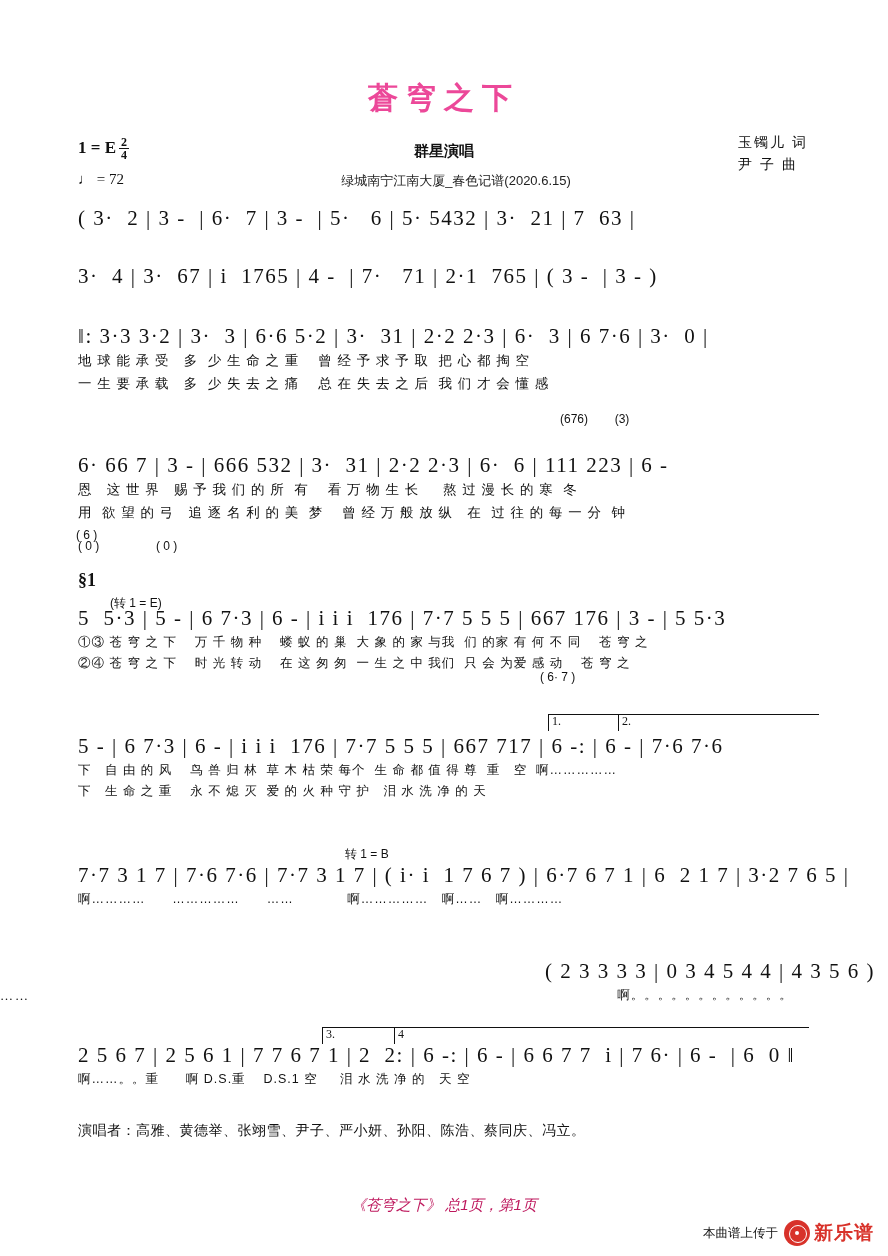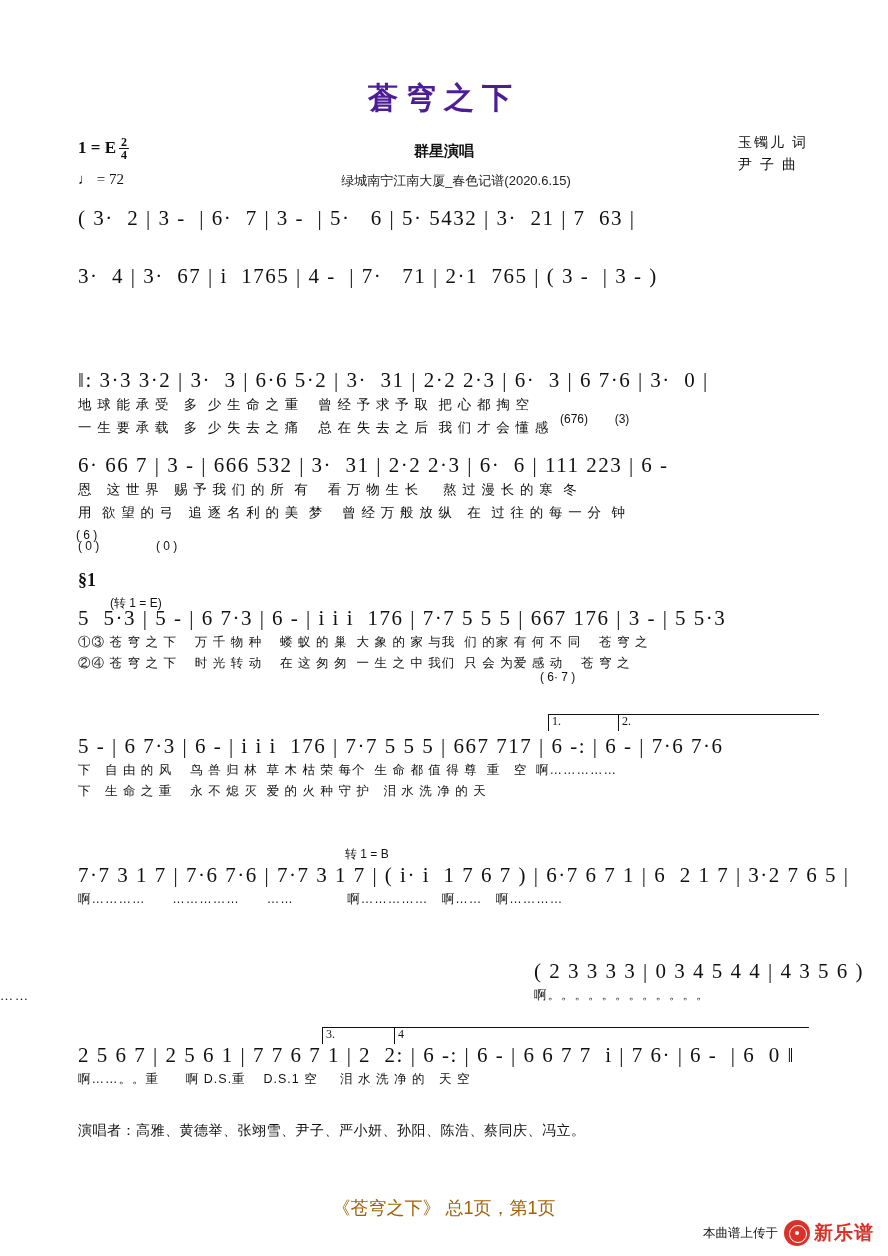--- a/index.html
+++ b/index.html
@@ -15,21 +15,21 @@
     position:absolute;inset:0;
     padding:0;
   }
   .title{
     position:absolute;top:78px;left:0;width:888px;
     text-align:center;
     font-family:"Liberation Sans", sans-serif;
     font-weight:bold;
     font-size:30px;
     letter-spacing:8px;
-    color:#4c1d95;
+    color:#ec4899;
   }
   .meta-left{
     position:absolute;left:78px;top:138px;
     font-size:17px;font-weight:bold;
     font-family:"Liberation Serif", serif;
   }
   .meta-left .keyline{display:flex;align-items:flex-start;gap:3px;}
   .frac{display:inline-block;text-align:center;font-size:12px;line-height:1.0;vertical-align:middle;position:relative;top:-2px;}
   .frac .num{display:block;border-bottom:1.4px solid #111;padding:0 2px;}
   .frac .den{display:block;padding:0 2px;}
@@ -69,21 +69,21 @@
   .lyr.small{font-size:12.5px;}
   .tiny{font-size:12px;font-family:"Liberation Sans", sans-serif;white-space:pre;}
   .bigmark{font-size:18px;font-weight:bold;font-family:"Liberation Serif", serif;}
 
   .perf{
     position:absolute;left:78px;top:1122px;
     font-size:14px;font-family:"Liberation Sans", sans-serif;letter-spacing:0.5px;
   }
   .footer-center{
     position:absolute;left:0;top:1196px;width:888px;text-align:center;
-    font-size:18px;font-family:"Liberation Sans", sans-serif;color:#a16207;
+    font-size:15px;font-family:"Liberation Sans", sans-serif;color:#be185d;font-style:italic;
   }
   .footer-right{
     position:absolute;right:14px;bottom:10px;
     display:flex;align-items:center;gap:6px;
   }
   .footer-right .txt{font-size:12.5px;font-family:"Liberation Sans", sans-serif;}
   .logo{display:flex;align-items:flex-start;gap:4px;}
   .logo .disc{
     width:26px;height:26px;border-radius:50%;
     background:#d8322a;position:relative;
@@ -133,21 +133,21 @@
   </div>
 
   <div class="row" style="top:205px;">
     <div class="notes">( 3·  2 | 3 -  | 6·  7 | 3 -  | 5·   6 | 5· 5432 | 3·  21 | 7  63 |</div>
   </div>
 
   <div class="row" style="top:263px;">
     <div class="notes">3·  4 | 3·  67 | i  1765 | 4 -  | 7·   71 | 2·1  765 | ( 3 -  | 3 - )</div>
   </div>
 
-  <div class="row" style="top:323px;margin-top:44px;">
+  <div class="row" style="top:323px;">
     <div class="notes">‖: 3·3 3·2 | 3·  3 | 6·6 5·2 | 3·  31 | 2·2 2·3 | 6·  3 | 6 7·6 | 3·  0 |</div>
     <div class="lyr">地 球 能 承 受   多  少 生 命 之 重    曾 经 予 求 予 取  把 心 都 掏 空</div>
     <div class="lyr">一 生 要 承 载   多  少 失 去 之 痛    总 在 失 去 之 后  我 们 才 会 懂 感</div>
   </div>
   <div class="row" style="top:412px;left:560px;width:300px;">
     <div class="tiny">(676)        (3)</div>
   </div>
 
   <div class="row" style="top:452px;">
     <div class="notes">6· 66 7 | 3 - | 666 532 | 3·  31 | 2·2 2·3 | 6·  6 | 111 223 | 6 -</div>
@@ -187,21 +187,21 @@
   </div>
 
   <div class="row" style="top:846px;left:345px;width:200px;">
     <div class="tiny">转 1 = B</div>
   </div>
   <div class="row" style="top:862px;">
     <div class="notes">7·7 3 1 7 | 7·6 7·6 | 7·7 3 1 7 | ( i· i  1 7 6 7 ) | 6·7 6 7 1 | 6  2 1 7 | 3·2 7 6 5 |</div>
     <div class="lyr small">啊…………      ……………      ……            啊……………   啊……   啊…………</div>
   </div>
 
-  <div class="row" style="top:958px;left:534px;width:320px;">
+  <div class="row" style="top:958px;left:545px;width:320px;text-align:center;">
     <div class="notes">( 2 3 3 3 3 | 0 3 4 5 4 4 | 4 3 5 6 )</div>
     <div class="lyr small">啊。。。。。。。。。。。。</div>
   </div>
 
   <div class="dots-left">……</div>
 
   <div class="ending" style="left:322px;top:1027px;width:72px;">
     <span>3.</span>
   </div>
   <div class="ending" style="left:394px;top:1027px;width:414px;">

